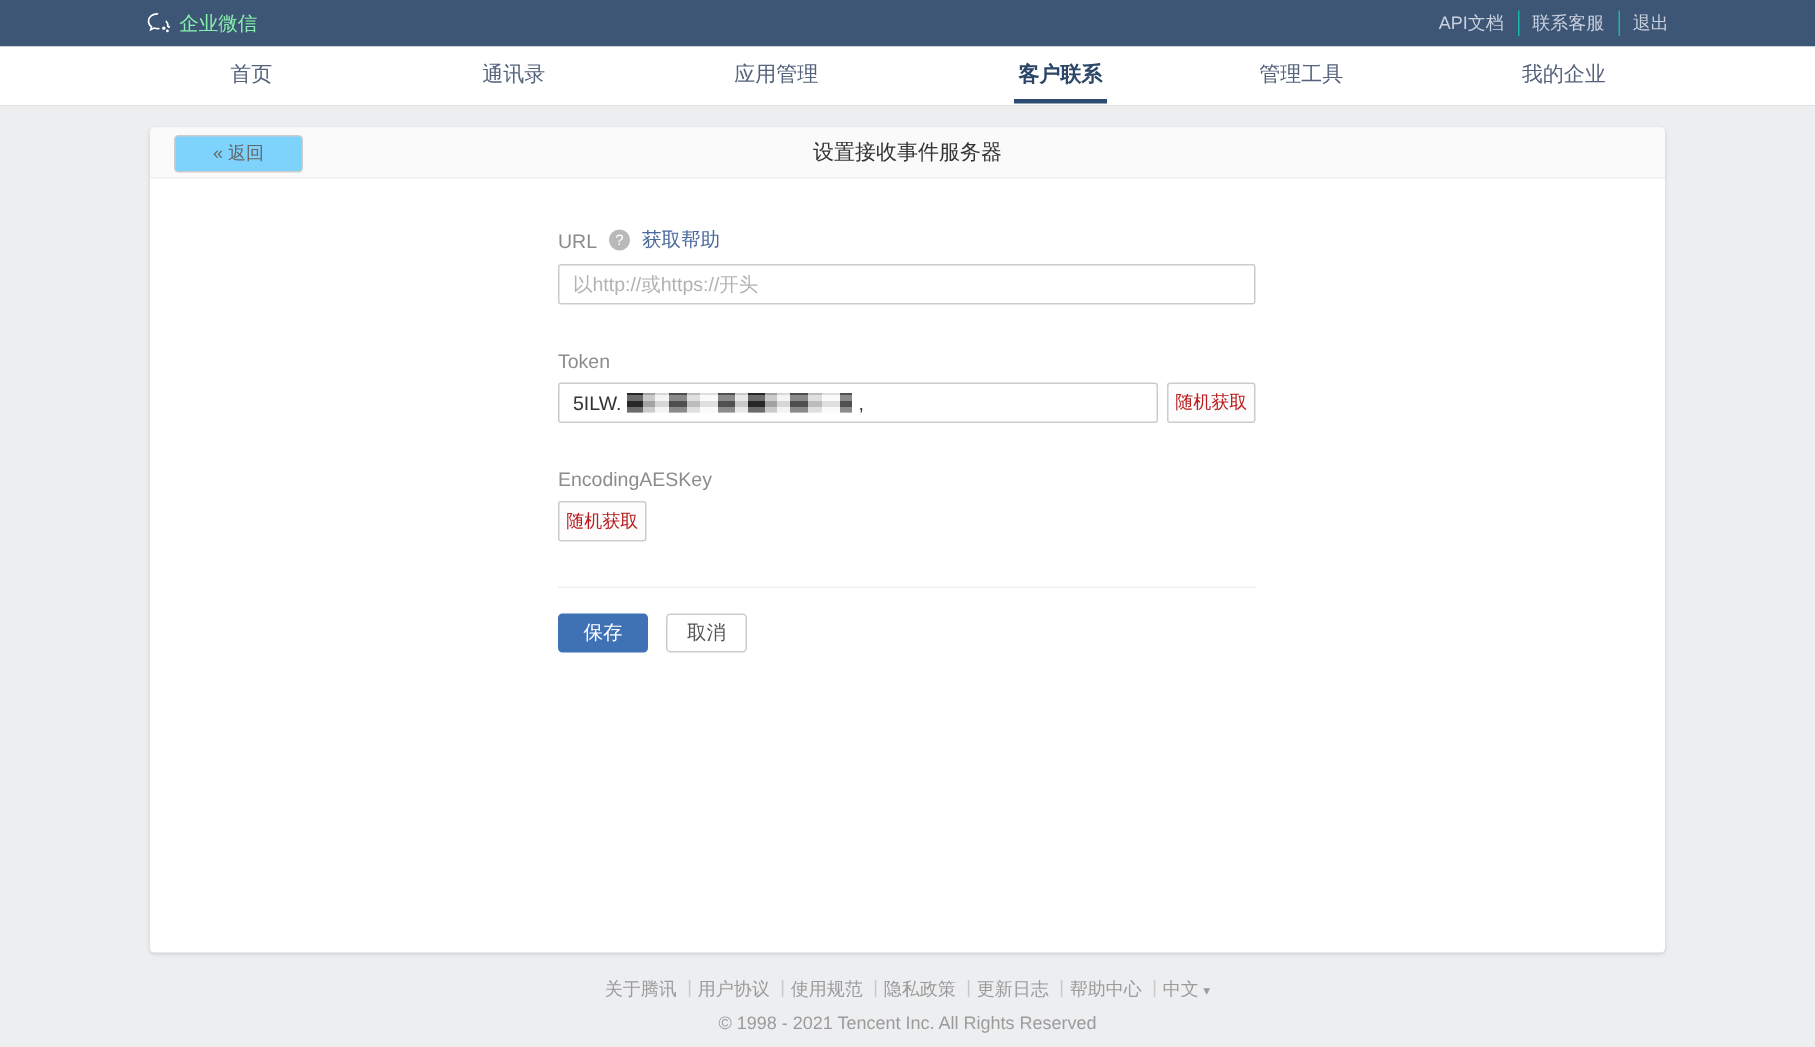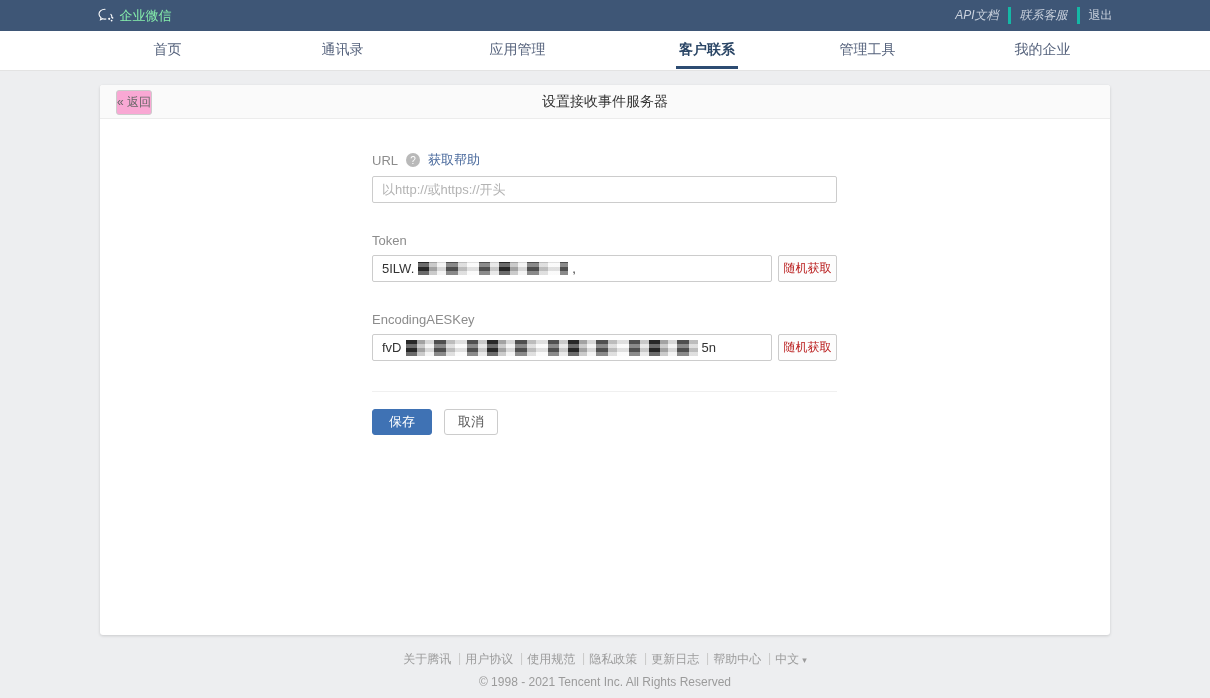--- a/index.html
+++ b/index.html
@@ -14,21 +14,21 @@
   
   .topbar { background: #3e5676; height: 31px; width: 100%; }
   .topbar-inner {
     width: 1015px; margin: 0 auto; height: 31px;
     display: flex; justify-content: space-between; align-items: center;
   }
   .brand { display: flex; align-items: center; gap: 5px; color: #86efac; font-size: 13px; cursor: pointer; }
   .brand svg { display: block; }
   .topbar-links { display: flex; align-items: center; font-size: 12px; color: #c9d1dd; }
   .topbar-link { cursor: pointer; padding: 0 9px; }
-  .topbar-link:not(:last-child) { border-right: 3px solid #14b8a6; font-style: italic; }
+  .topbar-link:not(:last-child) { border-right: 1px solid #14b8a6; }
   .topbar-link:last-child { padding-right: 0; }
 
   
   .nav { background: #ffffff; border-bottom: 1px solid #e3e3e3; height: 40px; }
   .nav-inner { width: 1050px; margin: 0 auto; display: flex; height: 40px; }
   .tab { flex: 1; text-align: center; font-size: 14px; color: #55627c; cursor: pointer; }
   .tab-label { display: inline-block; padding: 10px 3px 7px; border-bottom: 3px solid transparent; }
   .tab.active { color: #2b4666; font-weight: bold; }
   .tab.active .tab-label { border-bottom-color: #2d4c72; margin-left: 29px; }
 
@@ -38,22 +38,22 @@
     height: 550px; border-radius: 3px;
     box-shadow: 0 1px 3px rgba(0,0,0,0.15);
   }
   .card-header {
     position: relative; height: 34px; background: #fafafa;
     border-bottom: 1px solid #ececec; border-radius: 3px 3px 0 0;
     display: flex; align-items: center; justify-content: center;
   }
   .back-btn {
     position: absolute; left: 16px; top: 5px;
-    background: #f9a8d4; border: 1px solid #cccccc; border-radius: 3px;
-    font-size: 12px; color: #666666; padding: 3px 0; cursor: pointer;
+    background: #7dd3fc; border: 1px solid #cccccc; border-radius: 3px;
+    font-size: 12px; color: #666666; padding: 3px 25px; cursor: pointer;
   }
   .card-title { font-size: 14px; color: #333333; }
 
   .card-body { padding: 32px 0 0 272px; }
   .form-col { width: 465px; }
 
   .field-label-row { display: flex; align-items: center; gap: 8px; margin-bottom: 7px; }
   .field-label { font-size: 13px; color: #8c8c8c; }
   .help-icon {
     display: inline-flex; align-items: center; justify-content: center;
@@ -186,25 +186,20 @@
           </div>
           <button class="random-btn">随机获取</button>
         </div>
       </div>
 
       <div class="field-group">
         <div class="field-label-row">
           <span class="field-label">EncodingAESKey</span>
         </div>
         <div class="input-row">
-          <div class="input-box">
-            <span>fvD</span>
-            <span class="mosaic aeskey"></span>
-            <span>5n</span>
-          </div>
           <button class="random-btn">随机获取</button>
         </div>
       </div>
 
       <div class="form-divider"></div>
 
       <div class="actions">
         <button class="save-btn">保存</button>
         <button class="cancel-btn">取消</button>
       </div>

